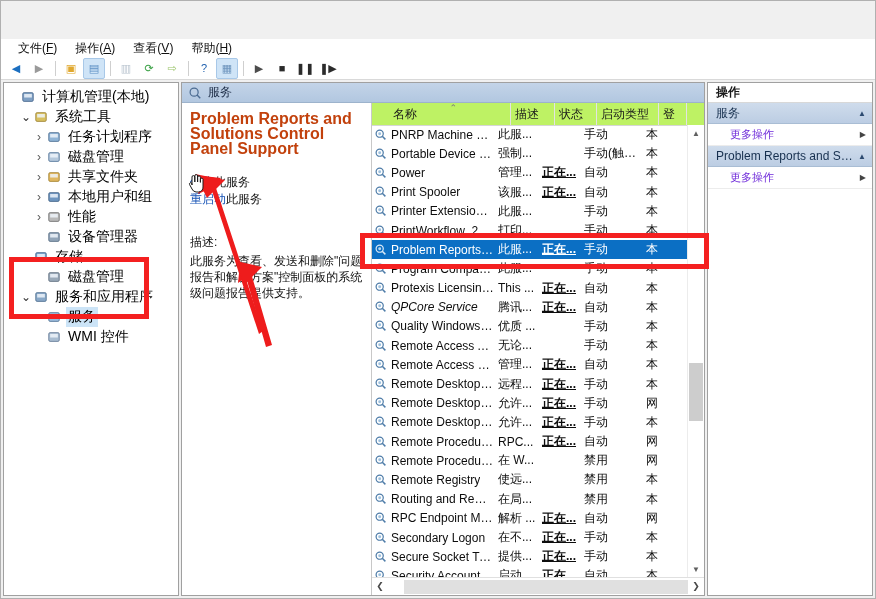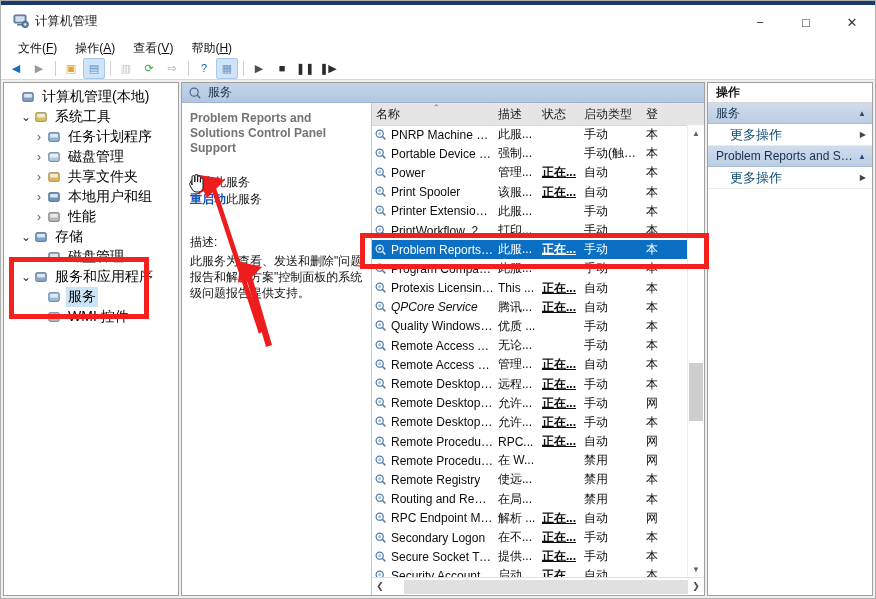--- a/index.html
+++ b/index.html
@@ -46,30 +46,30 @@
   
   .mid-pane{position:absolute;left:180px;top:2px;width:524px;height:514px;background:#fff;border:1px solid #a0a0a0;box-sizing:border-box;overflow:hidden;}
   .mid-head{height:20px;background:linear-gradient(to bottom,#c3d4e8 0%,#b2c7e0 100%);border-bottom:1px solid #9db3cc;display:flex;align-items:center;padding-left:6px;box-sizing:border-box;}
   .mid-head .hicon{width:14px;height:14px;margin-right:6px;}
   .mid-head .htxt{font-size:12px;color:#1a2a44;}
 
   .mid-body{position:absolute;left:0;top:20px;width:522px;height:492px;display:flex;}
 
   
   .detail{width:190px;height:492px;background:#fff;border-right:1px solid #c8c8c8;box-sizing:border-box;padding:8px 6px 0 8px;overflow:hidden;}
-  .detail h2{margin:0;font-size:12px;font-weight:bold;line-height:15px;color:#737373;}
+  .detail h2{margin:0;font-size:16px;font-weight:bold;line-height:15px;color:#c2410c;}
   .detail .links{margin-top:18px;}
   .detail .lk{font-size:12px;color:#1552b5;line-height:17px;white-space:nowrap;}
-  .detail .lk .a{color:#1552b5;text-decoration:none;font-weight:bold;}
+  .detail .lk .a{color:#1552b5;text-decoration:none;}
   .detail .desc-title{margin-top:26px;font-size:12px;color:#111;}
   .detail .desc{margin-top:2px;font-size:12px;line-height:16px;color:#111;}
 
   
   .listwrap{position:relative;width:332px;height:492px;background:#fff;overflow:hidden;}
-  .lhead{display:flex;height:22px;border-bottom:1px solid #d6d6d6;background:#e5e5e5;}
+  .lhead{display:flex;height:22px;border-bottom:1px solid #d6d6d6;background:#bef264;justify-content:center;}
   .lhead .hc{position:relative;font-size:12px;color:#1a1a1a;padding:3px 4px 0 4px;border-right:1px solid #e3e3e3;box-sizing:border-box;white-space:nowrap;overflow:hidden;}
   .hc .sortcaret{position:absolute;left:50%;top:0px;font-size:9px;color:#7a7a7a;}
   .c-name{width:122px;}
   .c-desc{width:44px;}
   .c-state{width:42px;}
   .c-start{width:62px;}
   .c-logon{width:28px;}
 
   .lrows{position:absolute;left:0;top:22px;width:316px;height:452px;overflow:hidden;}
   .lrow{display:flex;height:19.2px;align-items:center;white-space:nowrap;font-size:12px;color:#0d0d0d;}
@@ -92,51 +92,35 @@
   .hs-track{position:absolute;left:16px;top:1px;width:300px;height:14px;background:#fff;}
   .hs-thumb{position:absolute;left:16px;top:1px;width:284px;height:14px;background:#e0e0e0;}
 
   
   .act-pane{position:absolute;left:706px;top:2px;width:166px;height:514px;background:#fff;border:1px solid #a0a0a0;box-sizing:border-box;overflow:hidden;}
   .act-title{height:20px;display:flex;align-items:center;padding-left:8px;font-size:12px;font-weight:bold;color:#1a1a1a;border-bottom:1px solid #d8d8d8;background:#fff;box-sizing:border-box;}
   .act-sec{height:21px;background:linear-gradient(to bottom,#cfdcec 0%,#bccde3 100%);border-bottom:1px solid #a9bdd4;display:flex;align-items:center;padding:0 6px 0 8px;box-sizing:border-box;}
   .act-sec .stxt{flex:1;font-size:12px;color:#17304f;overflow:hidden;text-overflow:ellipsis;white-space:nowrap;}
   .act-sec .scar{font-size:8px;color:#2c4straight;color:#2c4a70;}
   .act-item{height:22px;display:flex;align-items:center;padding:0 6px 0 22px;box-sizing:border-box;border-bottom:1px solid #ececec;}
-  .act-item .itxt{flex:1;font-size:13px;color:#0c4a6e;}
+  .act-item .itxt{flex:1;font-size:11px;color:#6d28d9;}
   .act-item .icar{font-size:8px;color:#444;}
 
   
   .anno{position:absolute;border:5px solid #f42020;box-sizing:border-box;pointer-events:none;}
   #anno-tree{left:8px;top:256px;width:140px;height:62px;}
   #anno-row{left:359px;top:232px;width:349px;height:36px;}
   .arrow{position:absolute;pointer-events:none;}
   .cursor-hand{position:absolute;left:186px;top:172px;width:18px;height:20px;}
 </style>
 </head>
 <body>
 
 <div id="app">
 
-  <div class="titlebar">
-    <div class="title-accent"></div>
-    <svg class="title-icon" viewBox="0 0 16 16">
-      <rect x="1" y="2" width="12" height="8" rx="1" fill="#7d9bbd" stroke="#4a6a8e"></rect>
-      <rect x="2.5" y="3.3" width="9" height="5.4" fill="#cfe0f0"></rect>
-      <rect x="4" y="11" width="6" height="1.6" fill="#5b7ea3"></rect>
-      <circle cx="12.2" cy="11.4" r="3.2" fill="#6f8fb4" stroke="#3f5f82"></circle>
-      <circle cx="12.2" cy="11.4" r="1.1" fill="#e9f1f8"></circle>
-    </svg>
-    <div class="title-text">计算机管理</div>
-    <div class="wbtns">
-      <div class="wbtn">−</div>
-      <div class="wbtn">□</div>
-      <div class="wbtn close">✕</div>
-    </div>
-  </div>
 
   <div class="menubar" id="menubar">
       <div class="menu-item">文件(<u>F</u>)</div>
       <div class="menu-item">操作(<u>A</u>)</div>
       <div class="menu-item">查看(<u>V</u>)</div>
       <div class="menu-item">帮助(<u>H</u>)</div>
     </div>
 
   <div class="toolbar" id="toolbar">
       <div class="tb">
@@ -250,20 +234,30 @@
           </div>
           <div class="trow" style="padding-left: 26px;">
             <span class="chev" style="font-size: 12px;">›</span>
             <span class="ticon">
               <svg viewBox="0 0 16 16" style="width:14px;height:14px;">
                 <rect x="2" y="3" width="12" height="10" rx="1.5" fill="#b9b9b9" stroke="#6a6a6a" stroke-width="0.9"></rect>
                 <rect x="3.6" y="4.6" width="8.8" height="4" fill="#eef4fa" opacity="0.85"></rect>
               </svg>
             </span>
             <span class="tlabel">性能</span>
+          </div>
+          <div class="trow" style="padding-left: 26px;">
+            <span class="chev"></span>
+            <span class="ticon">
+              <svg viewBox="0 0 16 16" style="width:14px;height:14px;">
+                <rect x="2" y="3" width="12" height="10" rx="1.5" fill="#92a5b8" stroke="#52697f" stroke-width="0.9"></rect>
+                <rect x="3.6" y="4.6" width="8.8" height="4" fill="#eef4fa" opacity="0.85"></rect>
+              </svg>
+            </span>
+            <span class="tlabel">设备管理器</span>
           </div>
           <div class="trow" style="padding-left: 13px;">
             <span class="chev open" style="font-size: 12px; line-height: 8px;">⌄</span>
             <span class="ticon">
               <svg viewBox="0 0 16 16" style="width:14px;height:14px;">
                 <rect x="2" y="3" width="12" height="10" rx="1.5" fill="#7ba4cc" stroke="#3f6188" stroke-width="0.9"></rect>
                 <rect x="3.6" y="4.6" width="8.8" height="4" fill="#eef4fa" opacity="0.85"></rect>
               </svg>
             </span>
             <span class="tlabel">存储</span>

